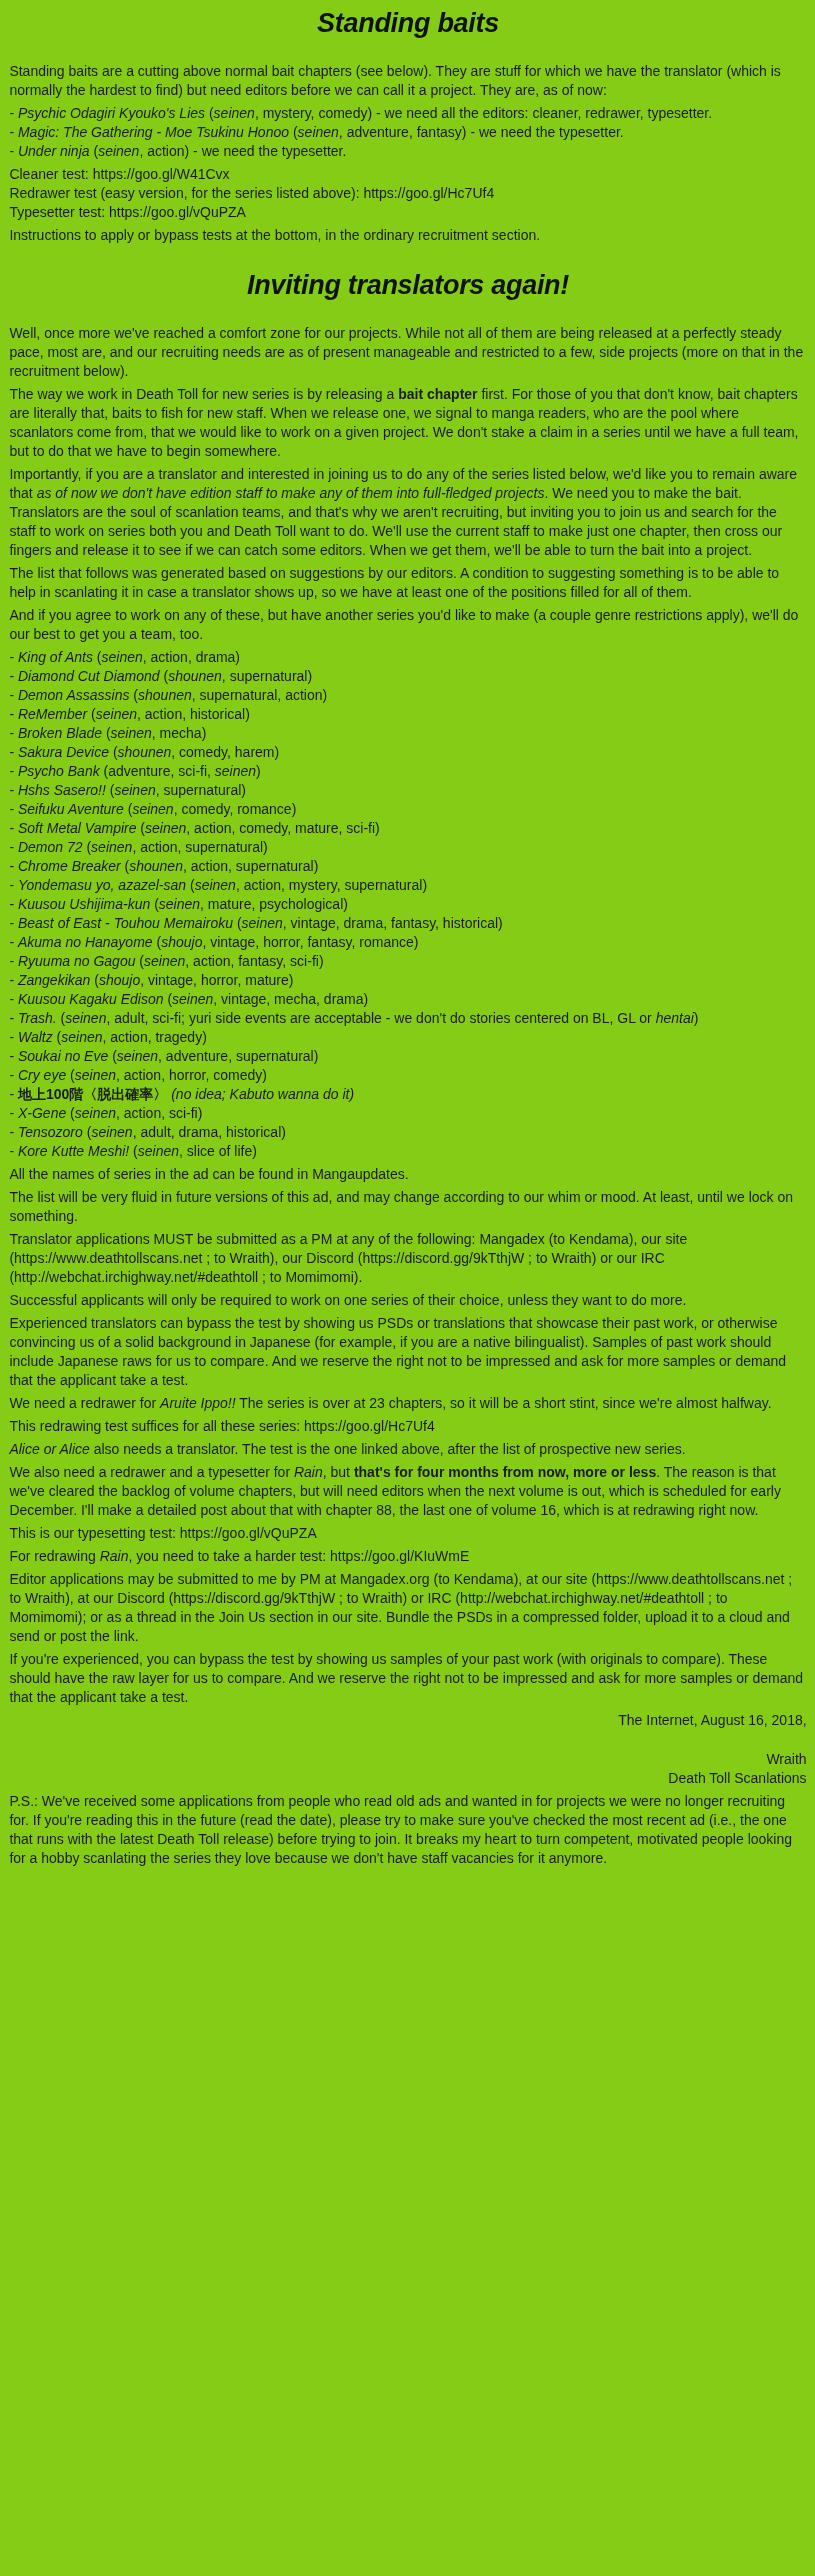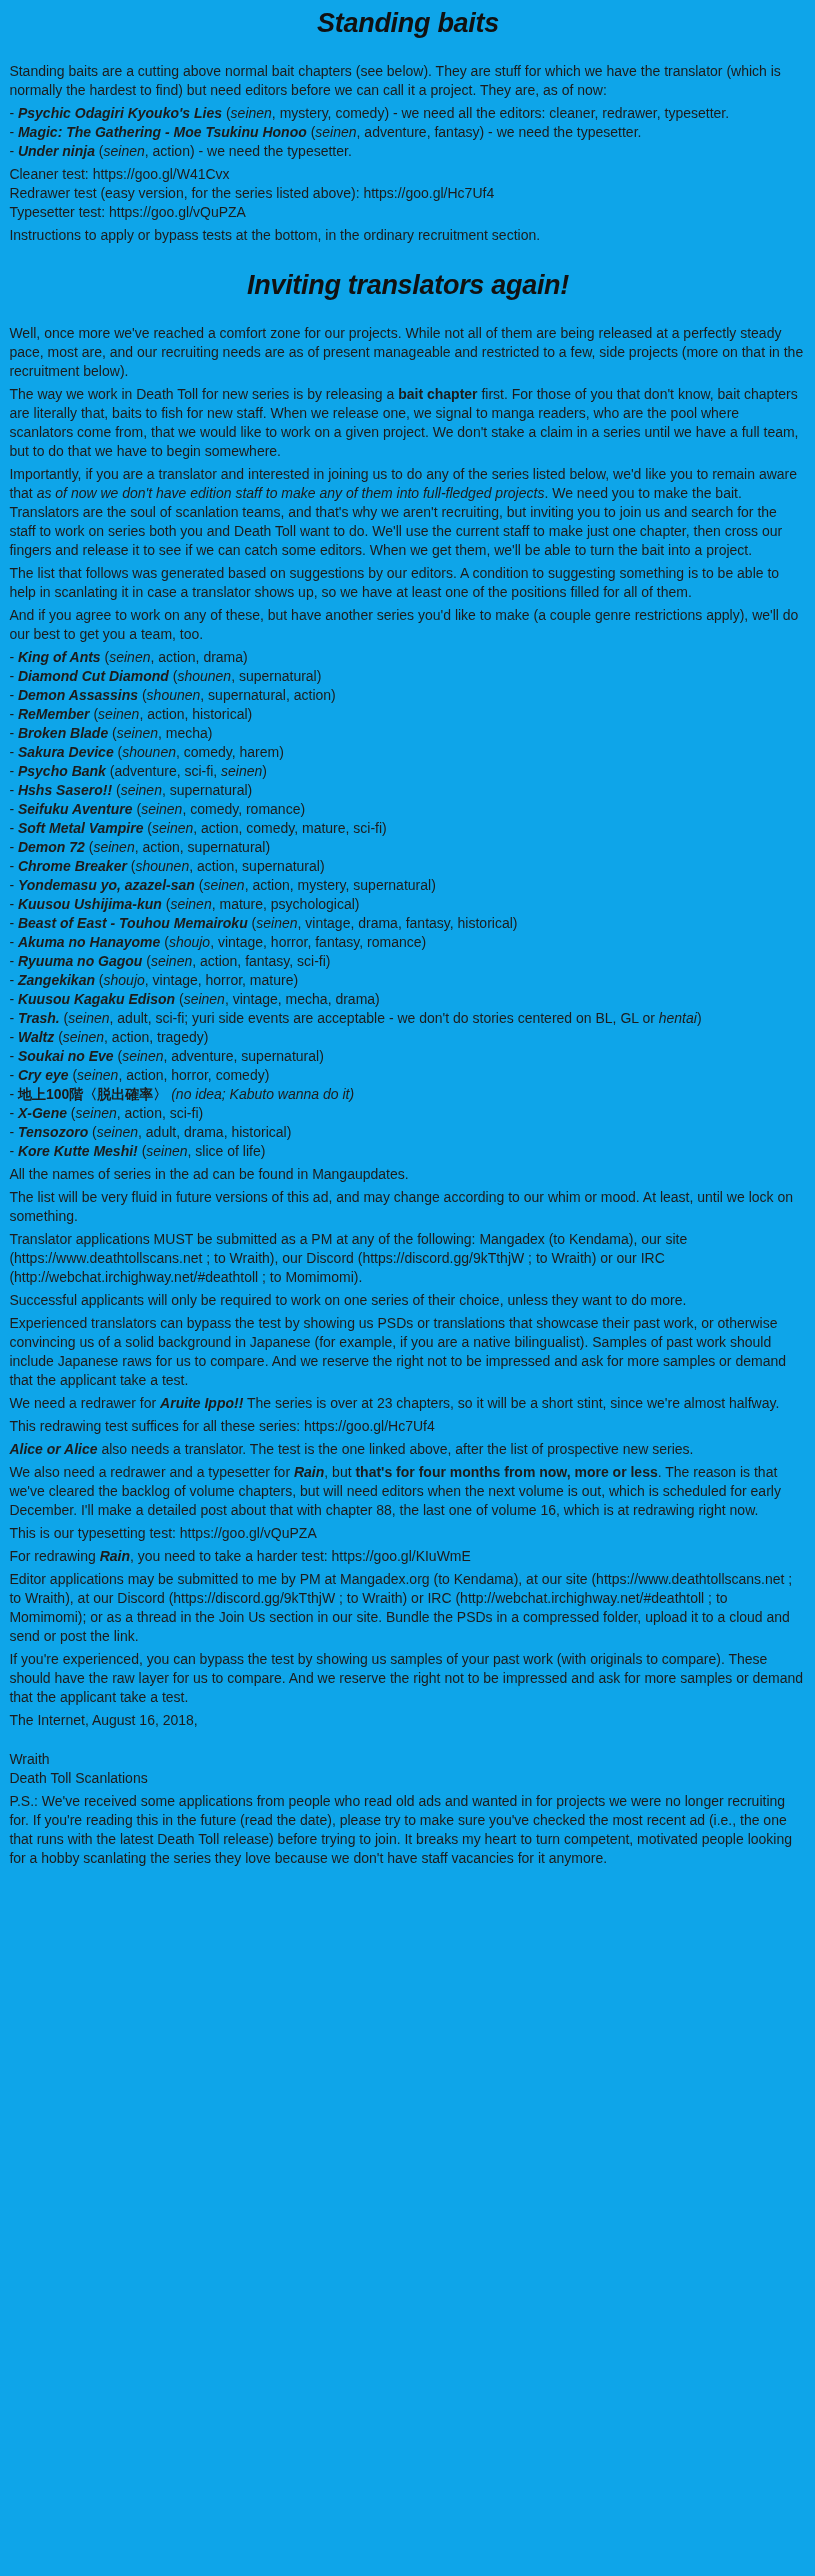--- a/index.html
+++ b/index.html
@@ -1,36 +1,36 @@
 <!DOCTYPE html>
 <html style="font-size:15px"><head>
 <meta charset="utf-8">
 <style>
   html, body { margin:0; padding:0; background:#ffffff; }
   .page {
     width:816px; height:2576px; box-sizing:border-box;
     padding:5.6px 9.4px 7.5px 9.4px; overflow:hidden;
     font-family:"Liberation Sans", sans-serif;
     font-size:14px; line-height:19px; color:#1c1c1c;
-    background:#0ea5e9;
+    background:#84cc16;
   }
   .heading {
     text-align:center; font-weight:bold; font-style:italic;
     font-size:27px; line-height:32px; color:#111111;
     margin:24.4px 0 22.5px 0; letter-spacing:-0.3px;
   }
   .heading:first-child { margin-top:1.9px; }
   .para { margin:4px 0; }
-  .right { text-align:left; }
+  .right { text-align:right; }
   .nowrap .line { white-space:nowrap; overflow:hidden; }
   .sig { margin-top:20.6px; }
   .s-n { }
   .s-b { font-weight:bold; }
   .s-i { font-style:italic; }
-  .s-bi { font-weight:bold; font-style:italic; }
+  .s-bi { font-weight:normal; font-style:italic; }
   .s-mb { font-family:"DejaVu Sans Mono", monospace; font-weight:bold; font-size:12.7px; }
 </style>
 </head>
 <body style="background: rgb(255, 255, 255);">
 
 <div class="page" style="color: rgb(28, 28, 28);">
     <div class="heading">Standing baits</div>
     <div class="para"><span class="s-n">Standing baits are a cutting above normal bait chapters (see below). They are stuff for which we have the translator (which is normally the hardest to find) but need editors before we can call it a project. They are, as of now:</span></div>
     <div class="para nowrap">
       <div class="line"><span class="s-n">- </span><span class="s-bi">Psychic Odagiri Kyouko's Lies</span><span class="s-n"> (</span><span class="s-i">seinen</span><span class="s-n">, mystery, comedy) - we need all the editors: cleaner, redrawer, typesetter.</span></div>

